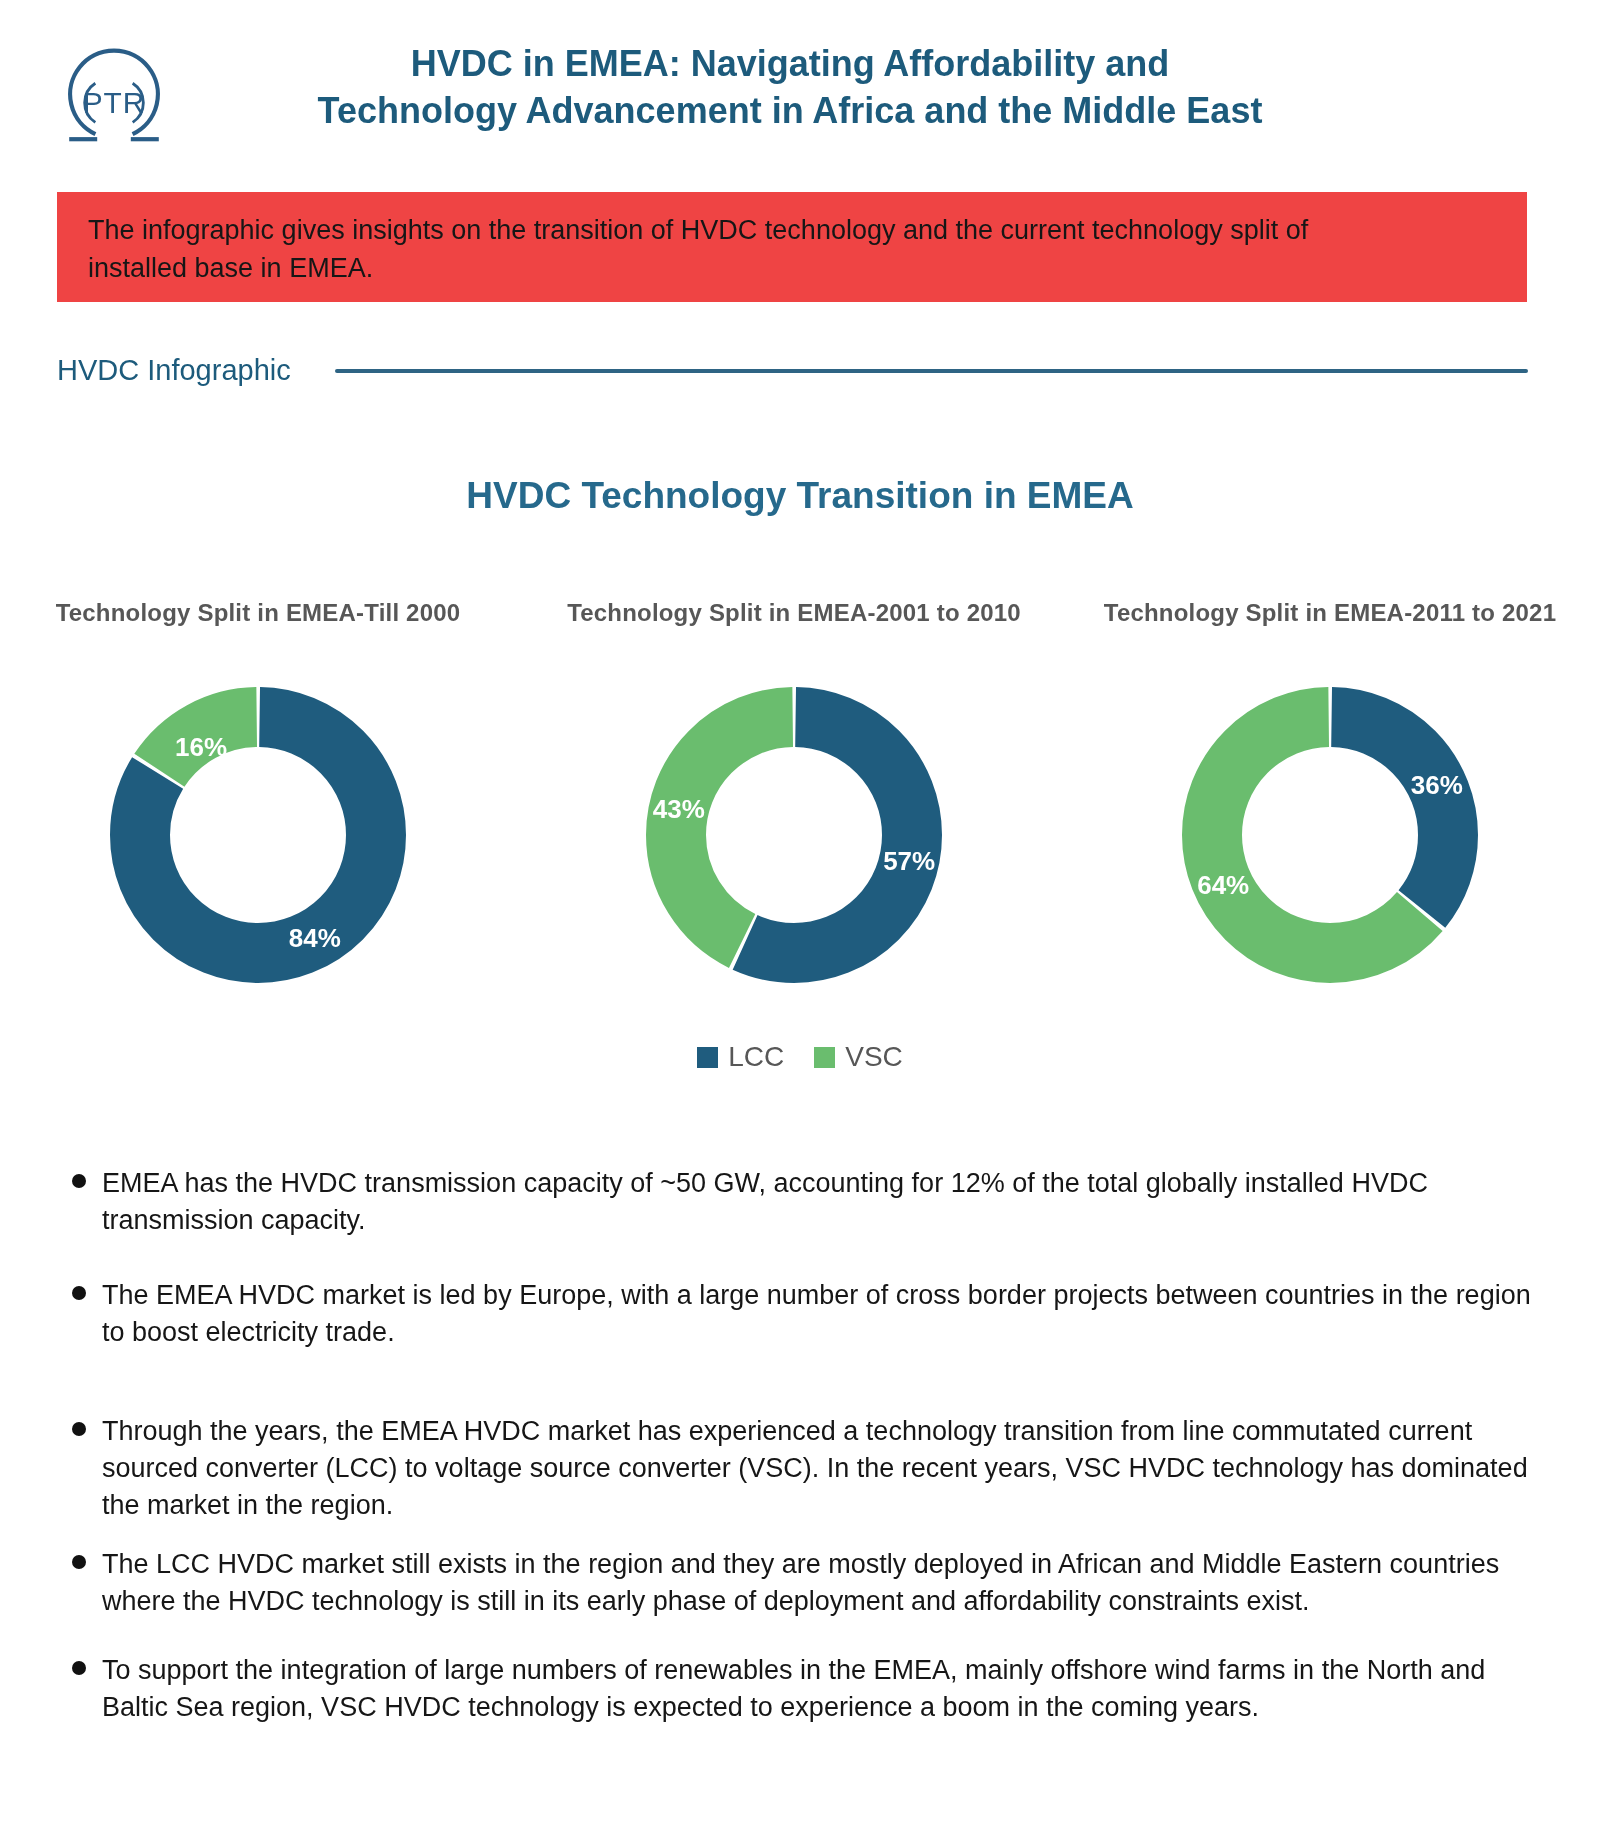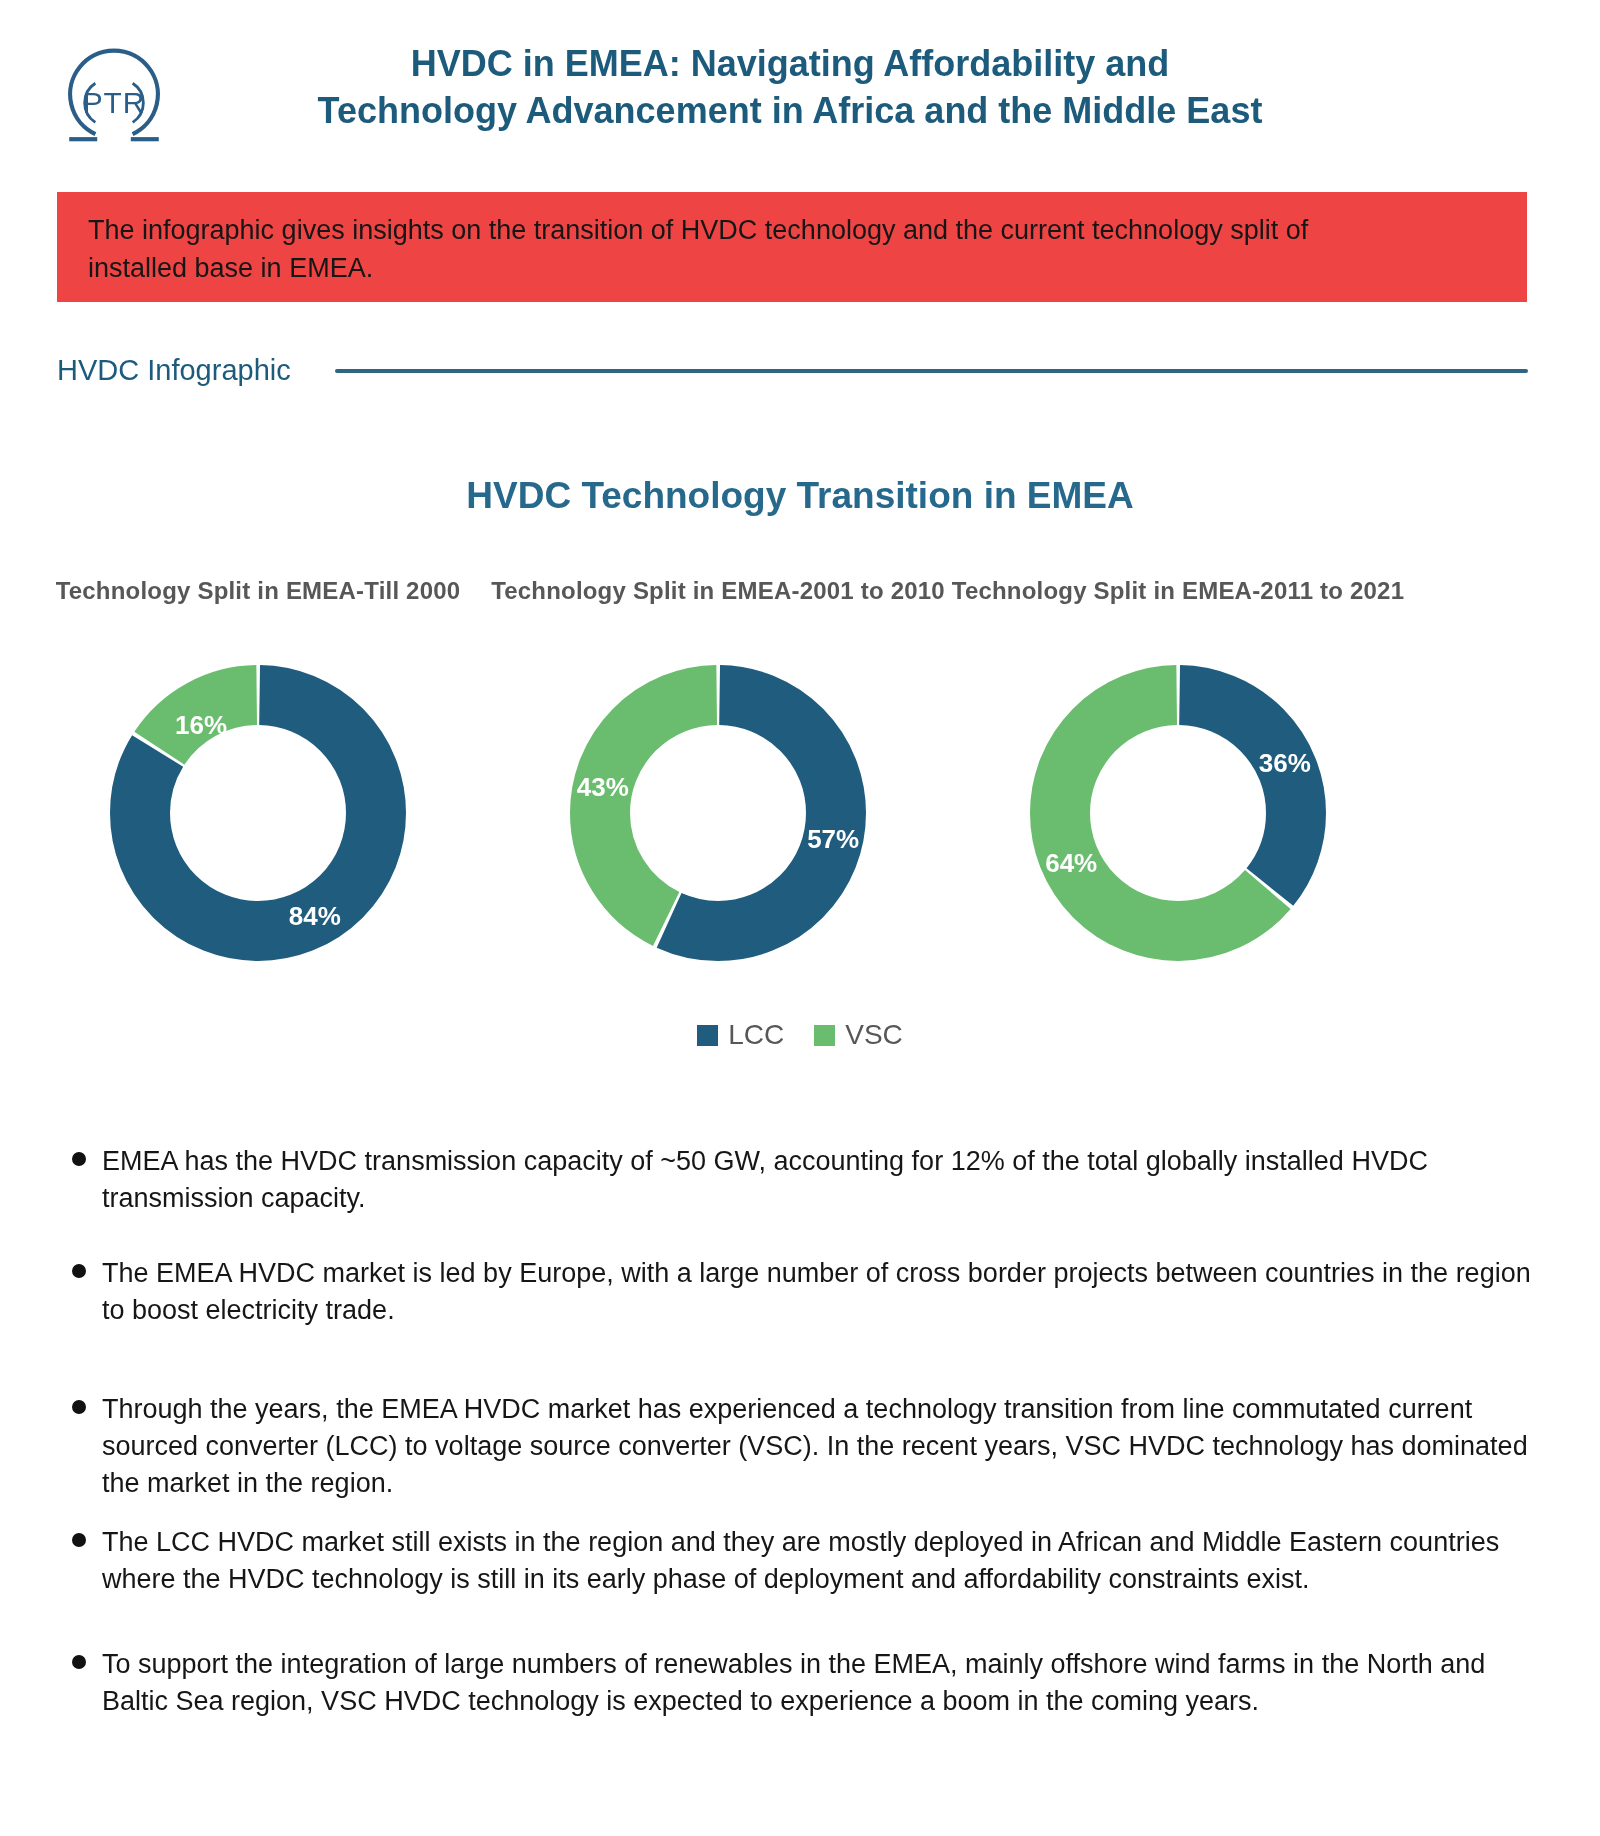--- a/index.html
+++ b/index.html
@@ -19,42 +19,42 @@
     margin:58px 73px 0 57px; background:#ef4444;
     padding:19px 0 0 31px; height:110px;
   }
   .banner p { font-size:27px; line-height:38px; color:#161616; width:1250px; }
   
   .section-row { display:flex; align-items:center; margin:52px 72px 0 57px;justify-content:space-between; }
   .section-label { font-size:29px; color:#1d5b7c; white-space:nowrap; }
   .section-rule { flex:1; height:4px; background:#2e6484; margin-left:44px; border-radius:2px; }
   
   .main-title { margin-top:88px; text-align:center; font-size:37px; font-weight:bold; color:#26698c; }
-  .charts-row { display:flex; margin-top:60px; padding-left:28px; }
+  .charts-row { display:flex; margin-top:82px; padding-left:28px; gap:76px; }
   .chart-col { width:460px; display:flex; flex-direction:column; align-items:center; }
   .chart-title { font-size:24px; font-weight:bold; color:#575757; letter-spacing:0.2px; text-align:center; margin-bottom:58px; }
   .donut { position:relative; width:300px; height:300px; }
   .donut svg { position:absolute; left:0; top:0; }
   .donut-label {
     position:absolute; transform:translate(-50%,-50%);
     font-size:26px; font-weight:bold; color:#ffffff; white-space:nowrap;
   }
   
   .legend { display:flex; justify-content:center; align-items:center; margin-top:56px; gap:30px; }
   .legend-item { display:flex; align-items:center; gap:10px; }
   .legend-swatch { width:21px; height:21px; display:inline-block; }
   .legend-label { font-size:28px; color:#575757; }
   
   .bullets { margin:92px 0 0 72px; list-style:none; width:1468px; }
   .bullets li { position:relative; padding-left:30px; font-size:27px; line-height:37px; color:#161616; }
   .bullets li .dot { position:absolute; left:0; top:9px; width:14px; height:14px; border-radius:50%; background:#111; }
   .b-gap-1 { margin-bottom:38px; }
   .b-gap-2 { margin-bottom:62px; }
   .b-gap-3 { margin-bottom:22px; }
-  .b-gap-4 { margin-bottom:48px; }
+  .b-gap-4 { margin-bottom:32px; }
 </style>
 </head>
 <body>
 
 <div class="header">
   <svg class="logo" viewBox="0 0 120 128">
     <path d="M 40.1 100.6 A 47 47 0 1 1 79.9 100.6" fill="none" stroke="#2a5d87" stroke-width="4.5"></path>
     <line x1="12" y1="106" x2="42" y2="106" stroke="#2a5d87" stroke-width="4.5"></line>
     <line x1="78" y1="106" x2="108" y2="106" stroke="#2a5d87" stroke-width="4.5"></line>
     <path d="M 40 46 A 25 25 0 0 0 40 88" fill="none" stroke="#2a5d87" stroke-width="3"></path>

